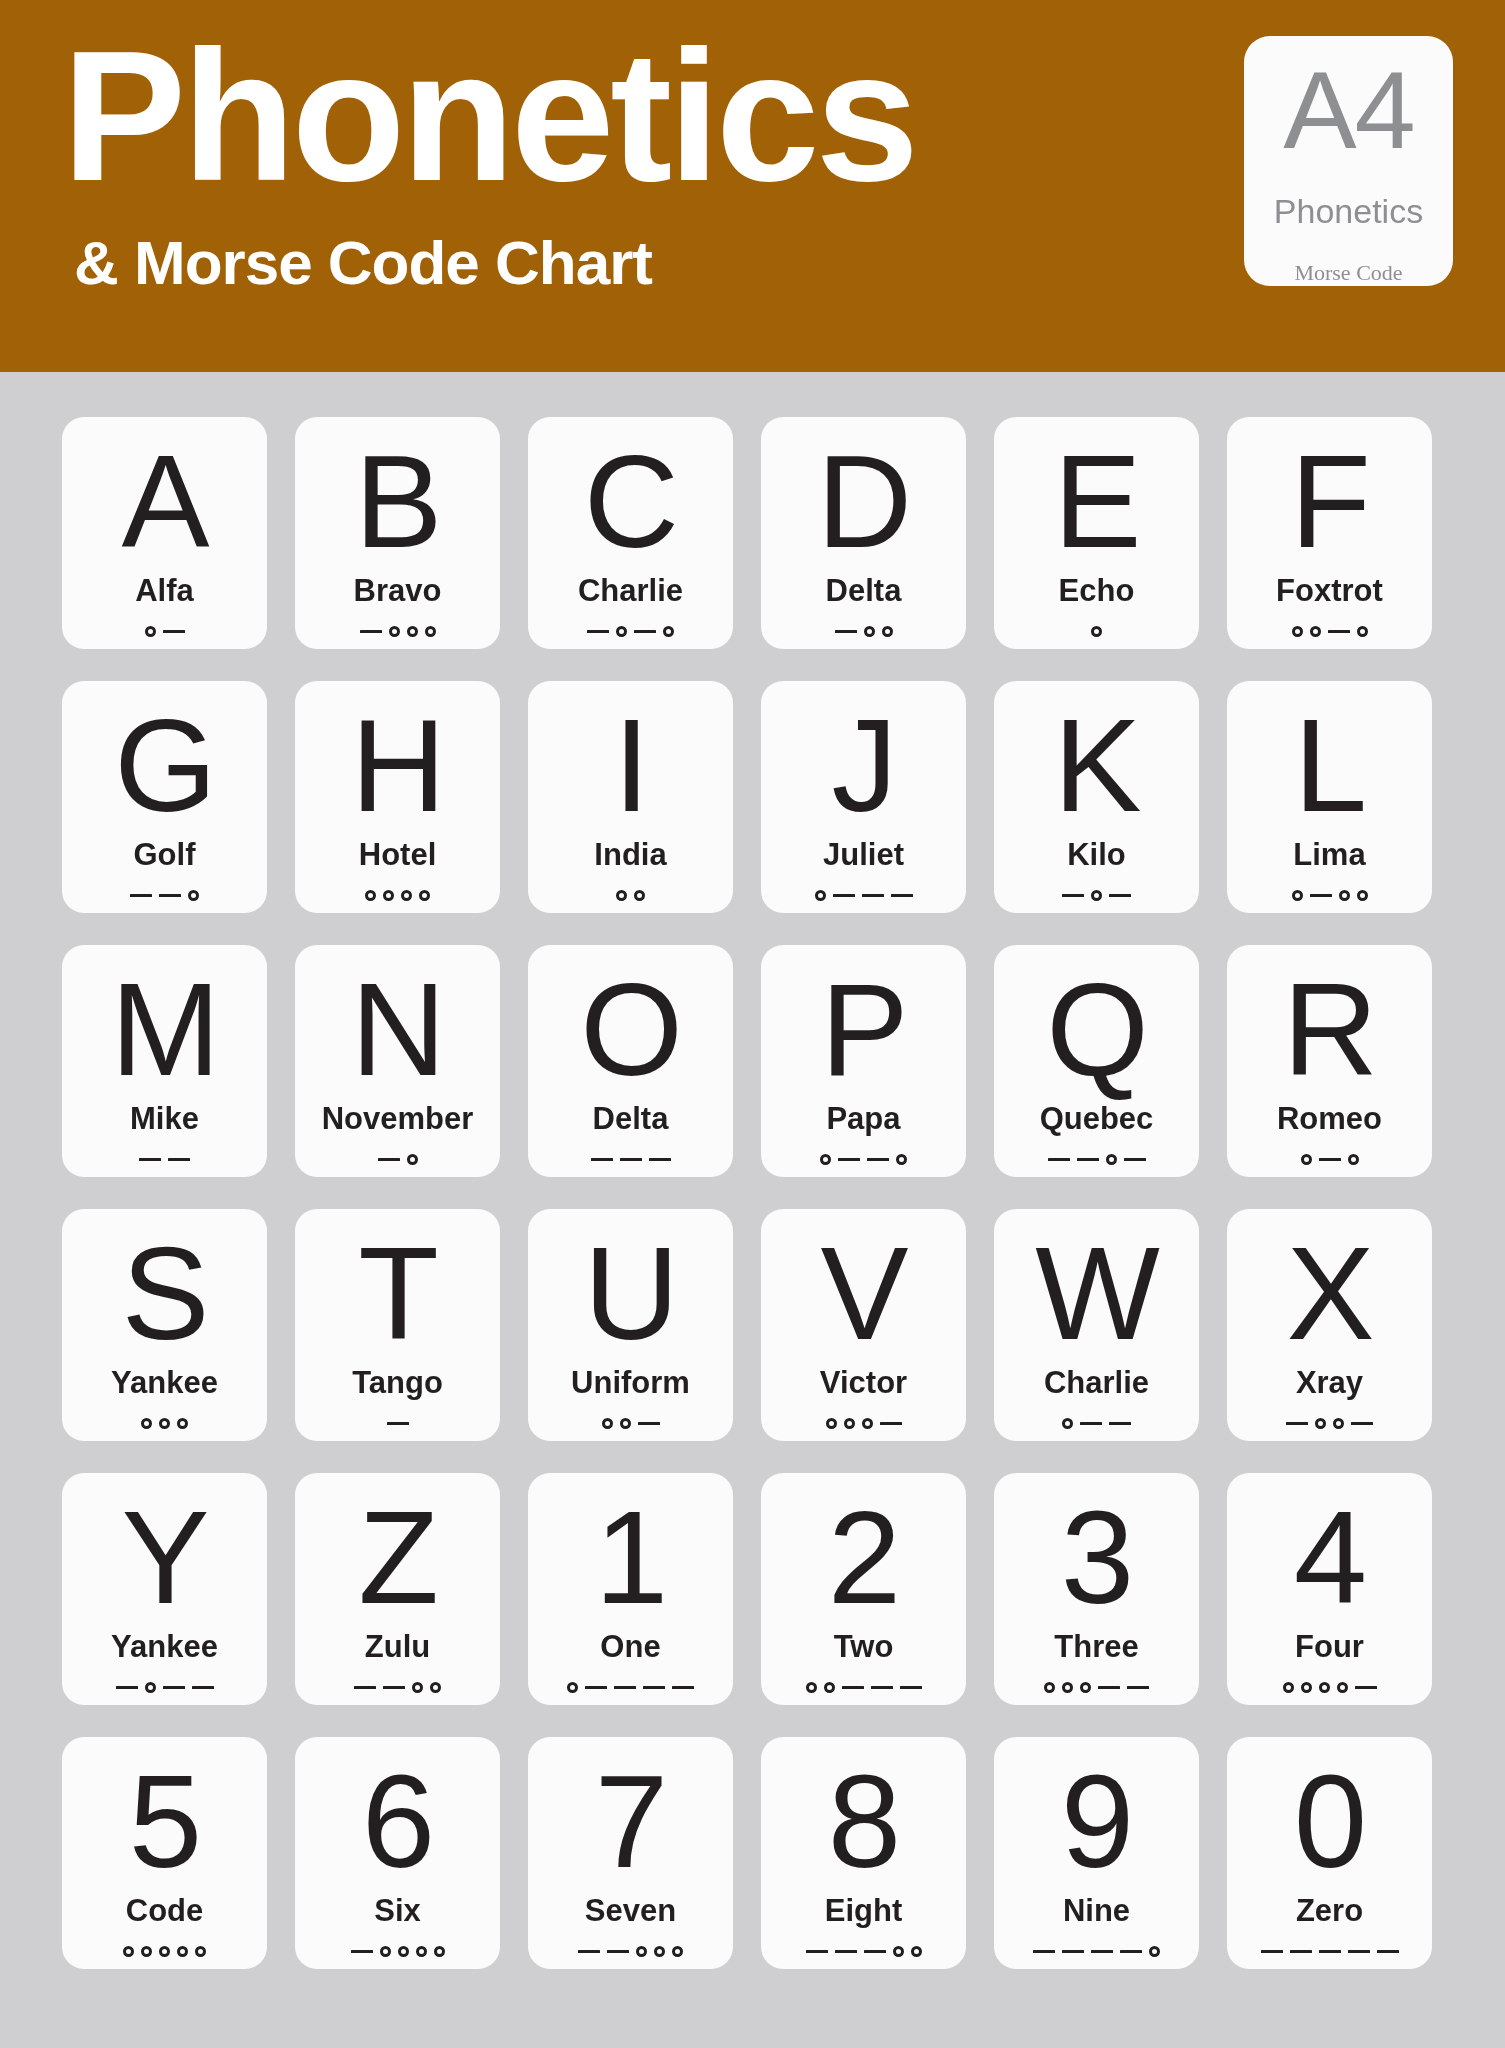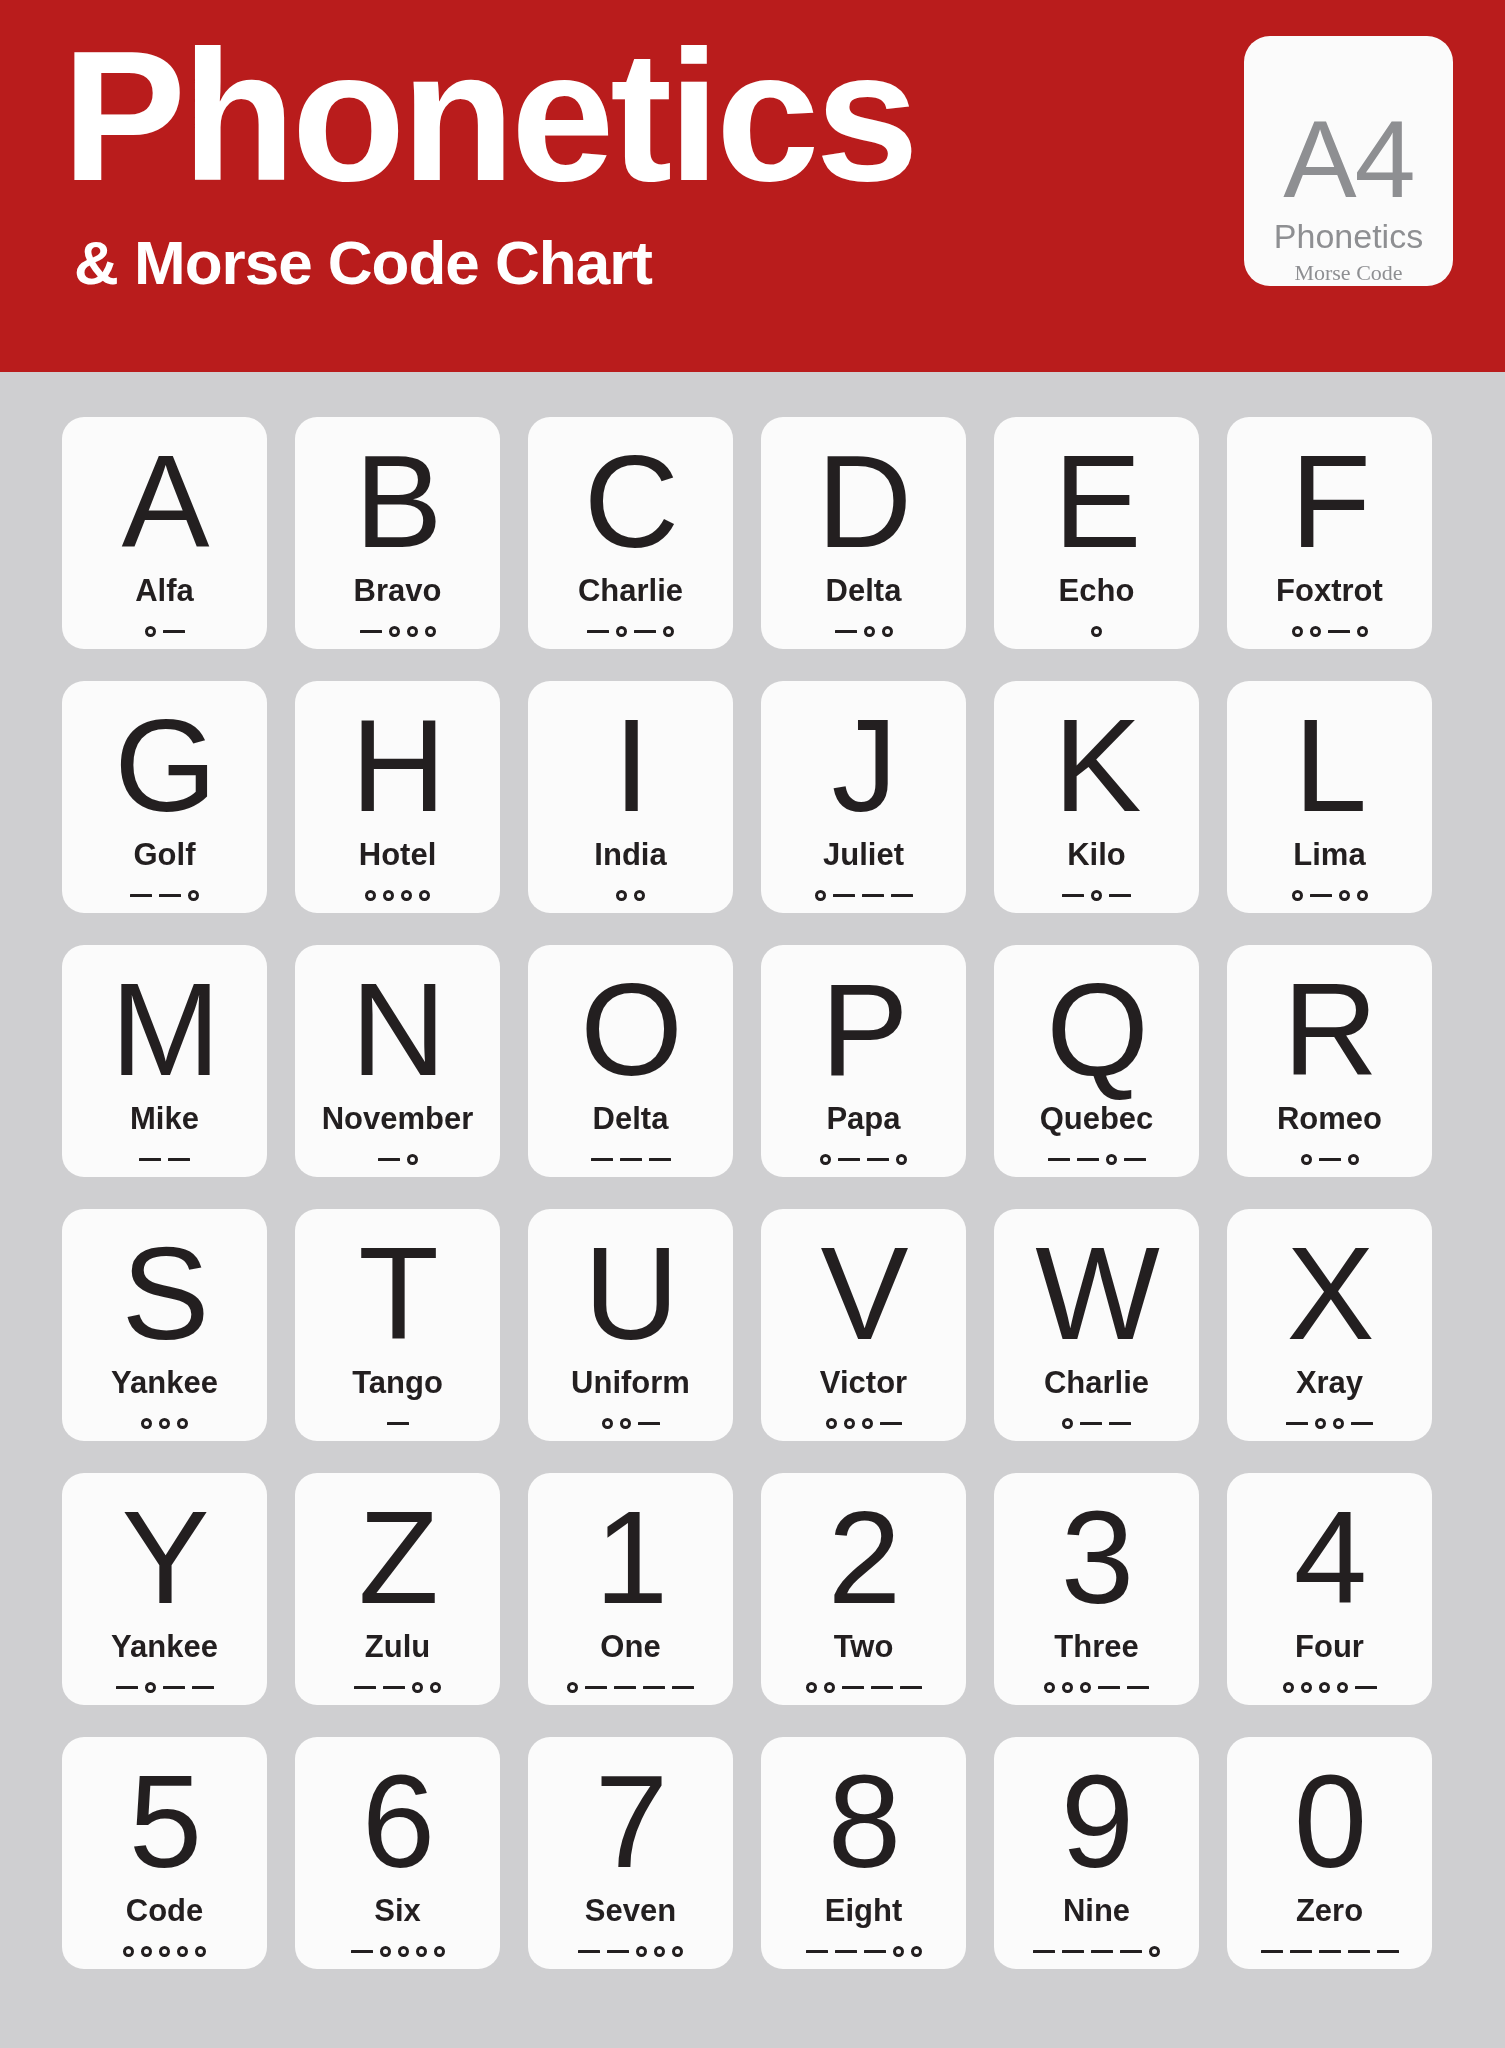--- a/index.html
+++ b/index.html
@@ -19,21 +19,21 @@
     width: 1505px;
     height: 2048px;
     background: #cfcfd1;
     box-sizing: border-box;
   }
 
   
   #header {
     position: relative;
     height: 372px;
-    background: #b91c1c;
+    background: #a16207;
     box-sizing: border-box;
     padding: 0;
   }
 
   #header-titles {
     position: absolute;
     left: 62px;
     top: 26px;
     width: 1150px;
   }
@@ -66,21 +66,21 @@
     position: absolute;
     right: 52px;
     top: 36px;
     width: 209px;
     height: 250px;
     background: #fbfbfb;
     border-radius: 26px;
     display: flex;
     flex-direction: column;
     align-items: center;
-    justify-content: flex-end;
+    justify-content: space-between;
     box-sizing: border-box;
     padding-top: 12px;
   }
 
   #badge-code {
     font-family: "Liberation Sans", sans-serif;
     font-weight: normal;
     font-size: 110px;
     line-height: 1.12;
     color: #8e8f92;

